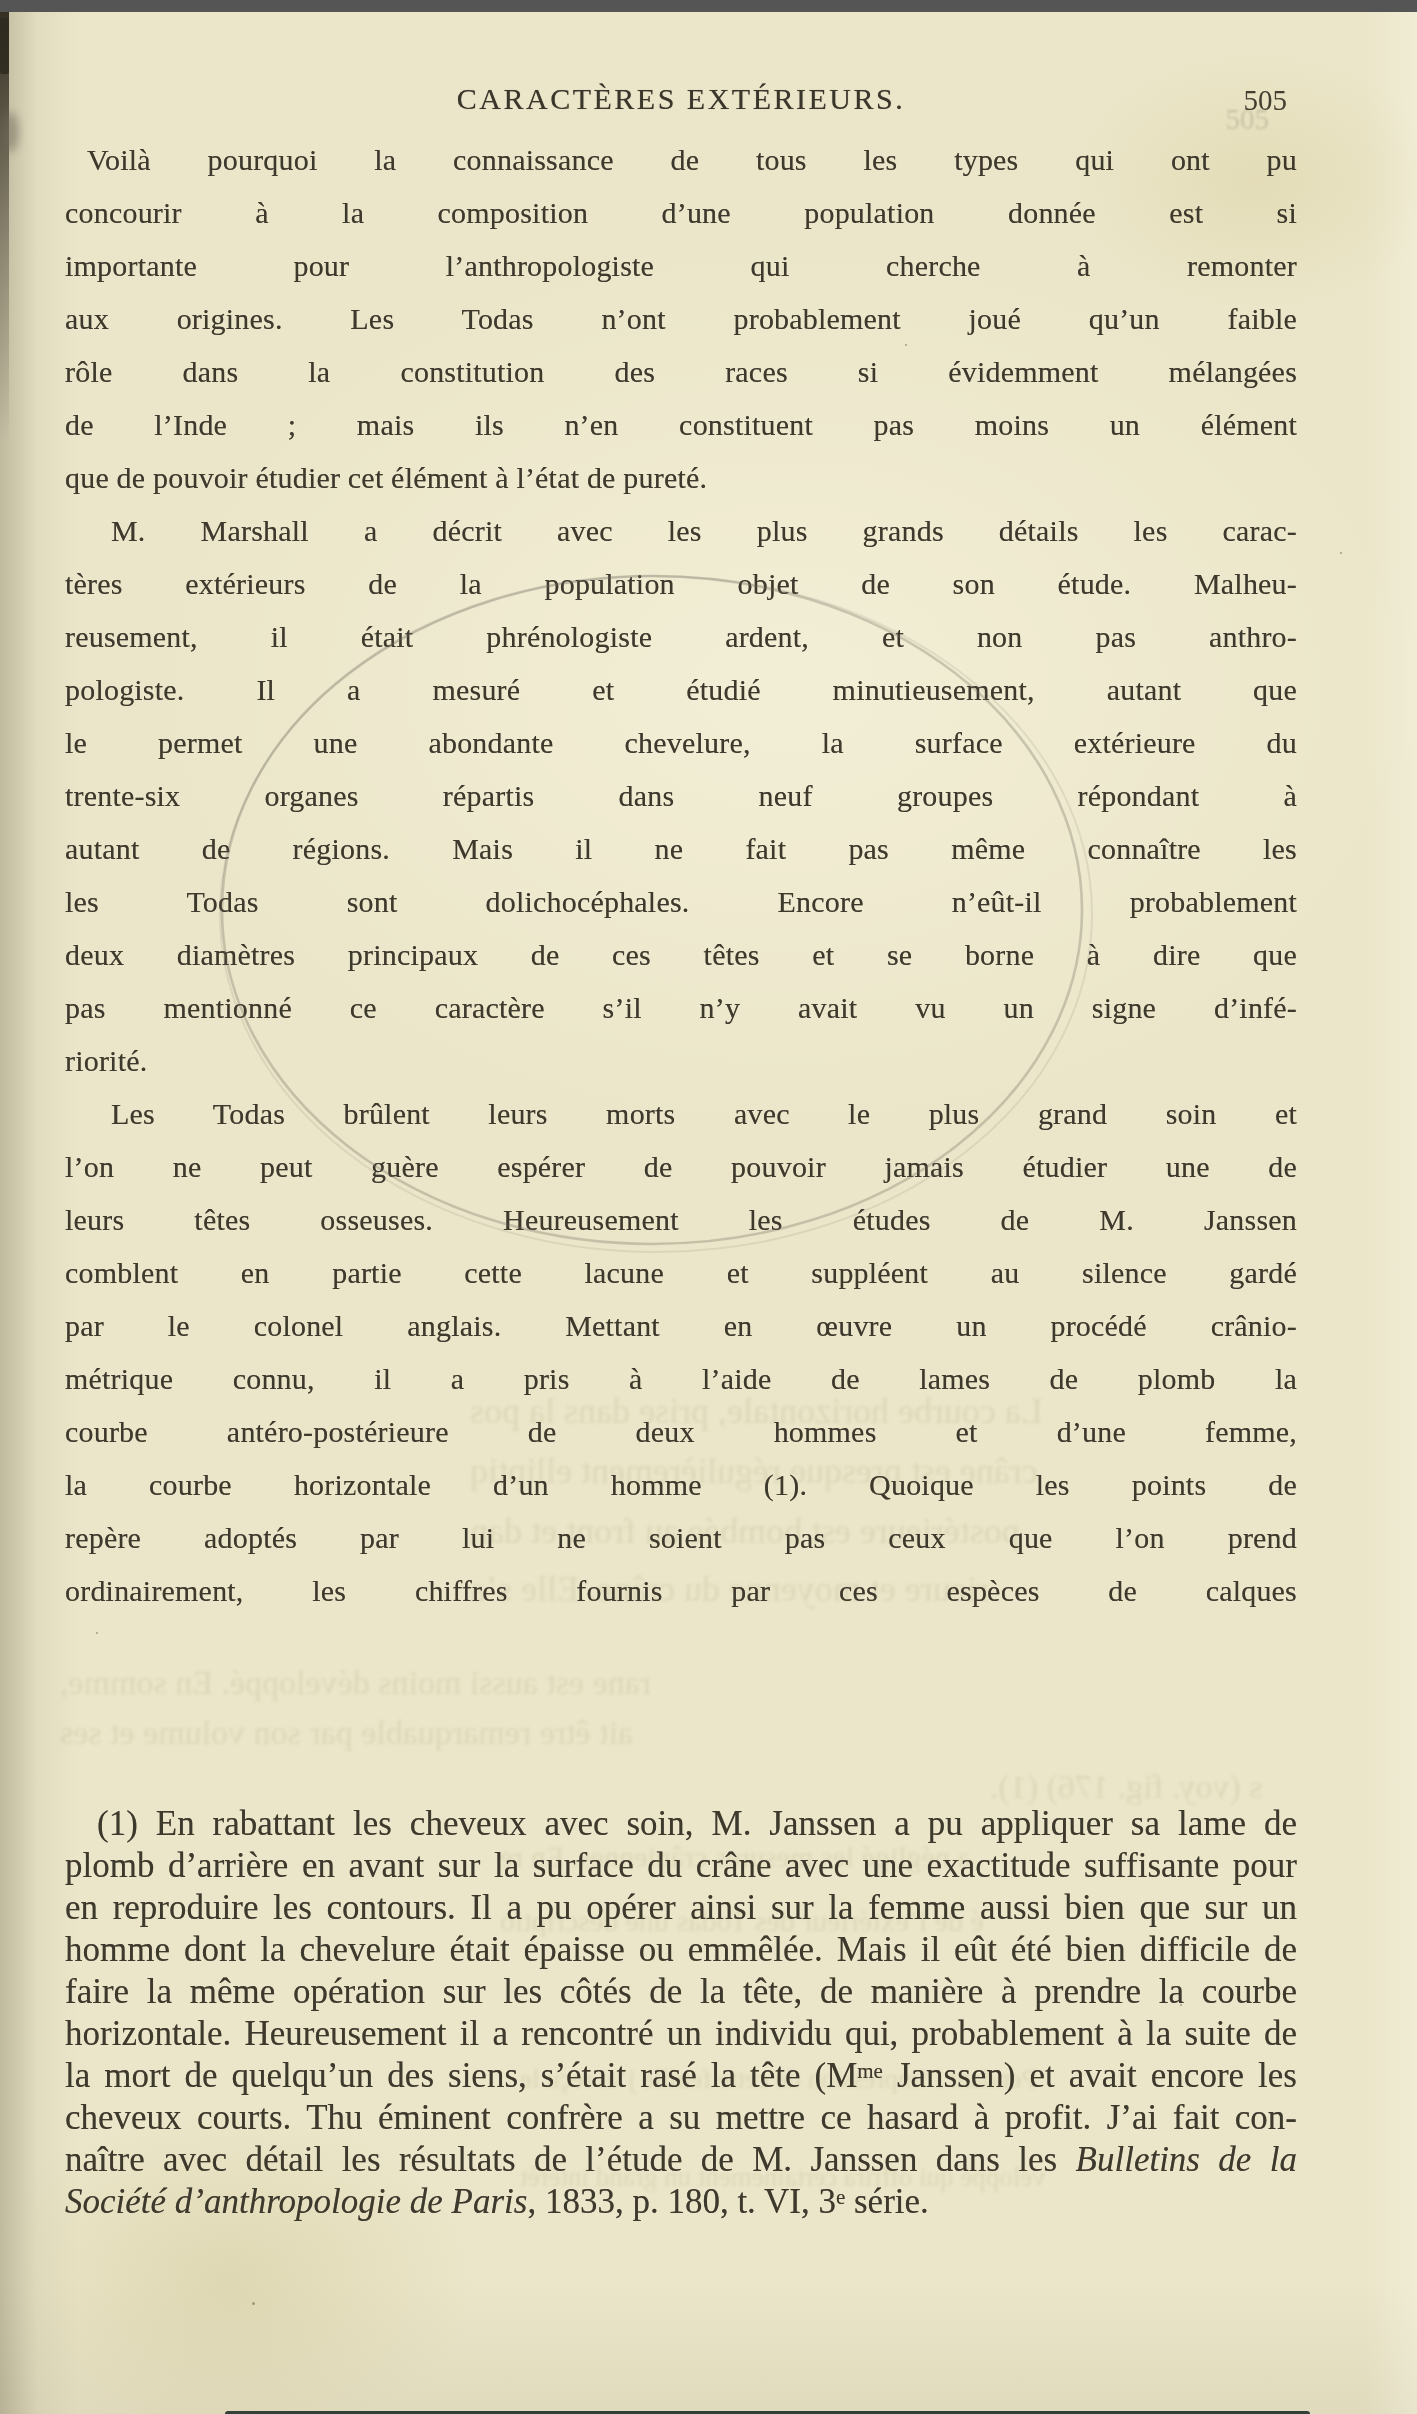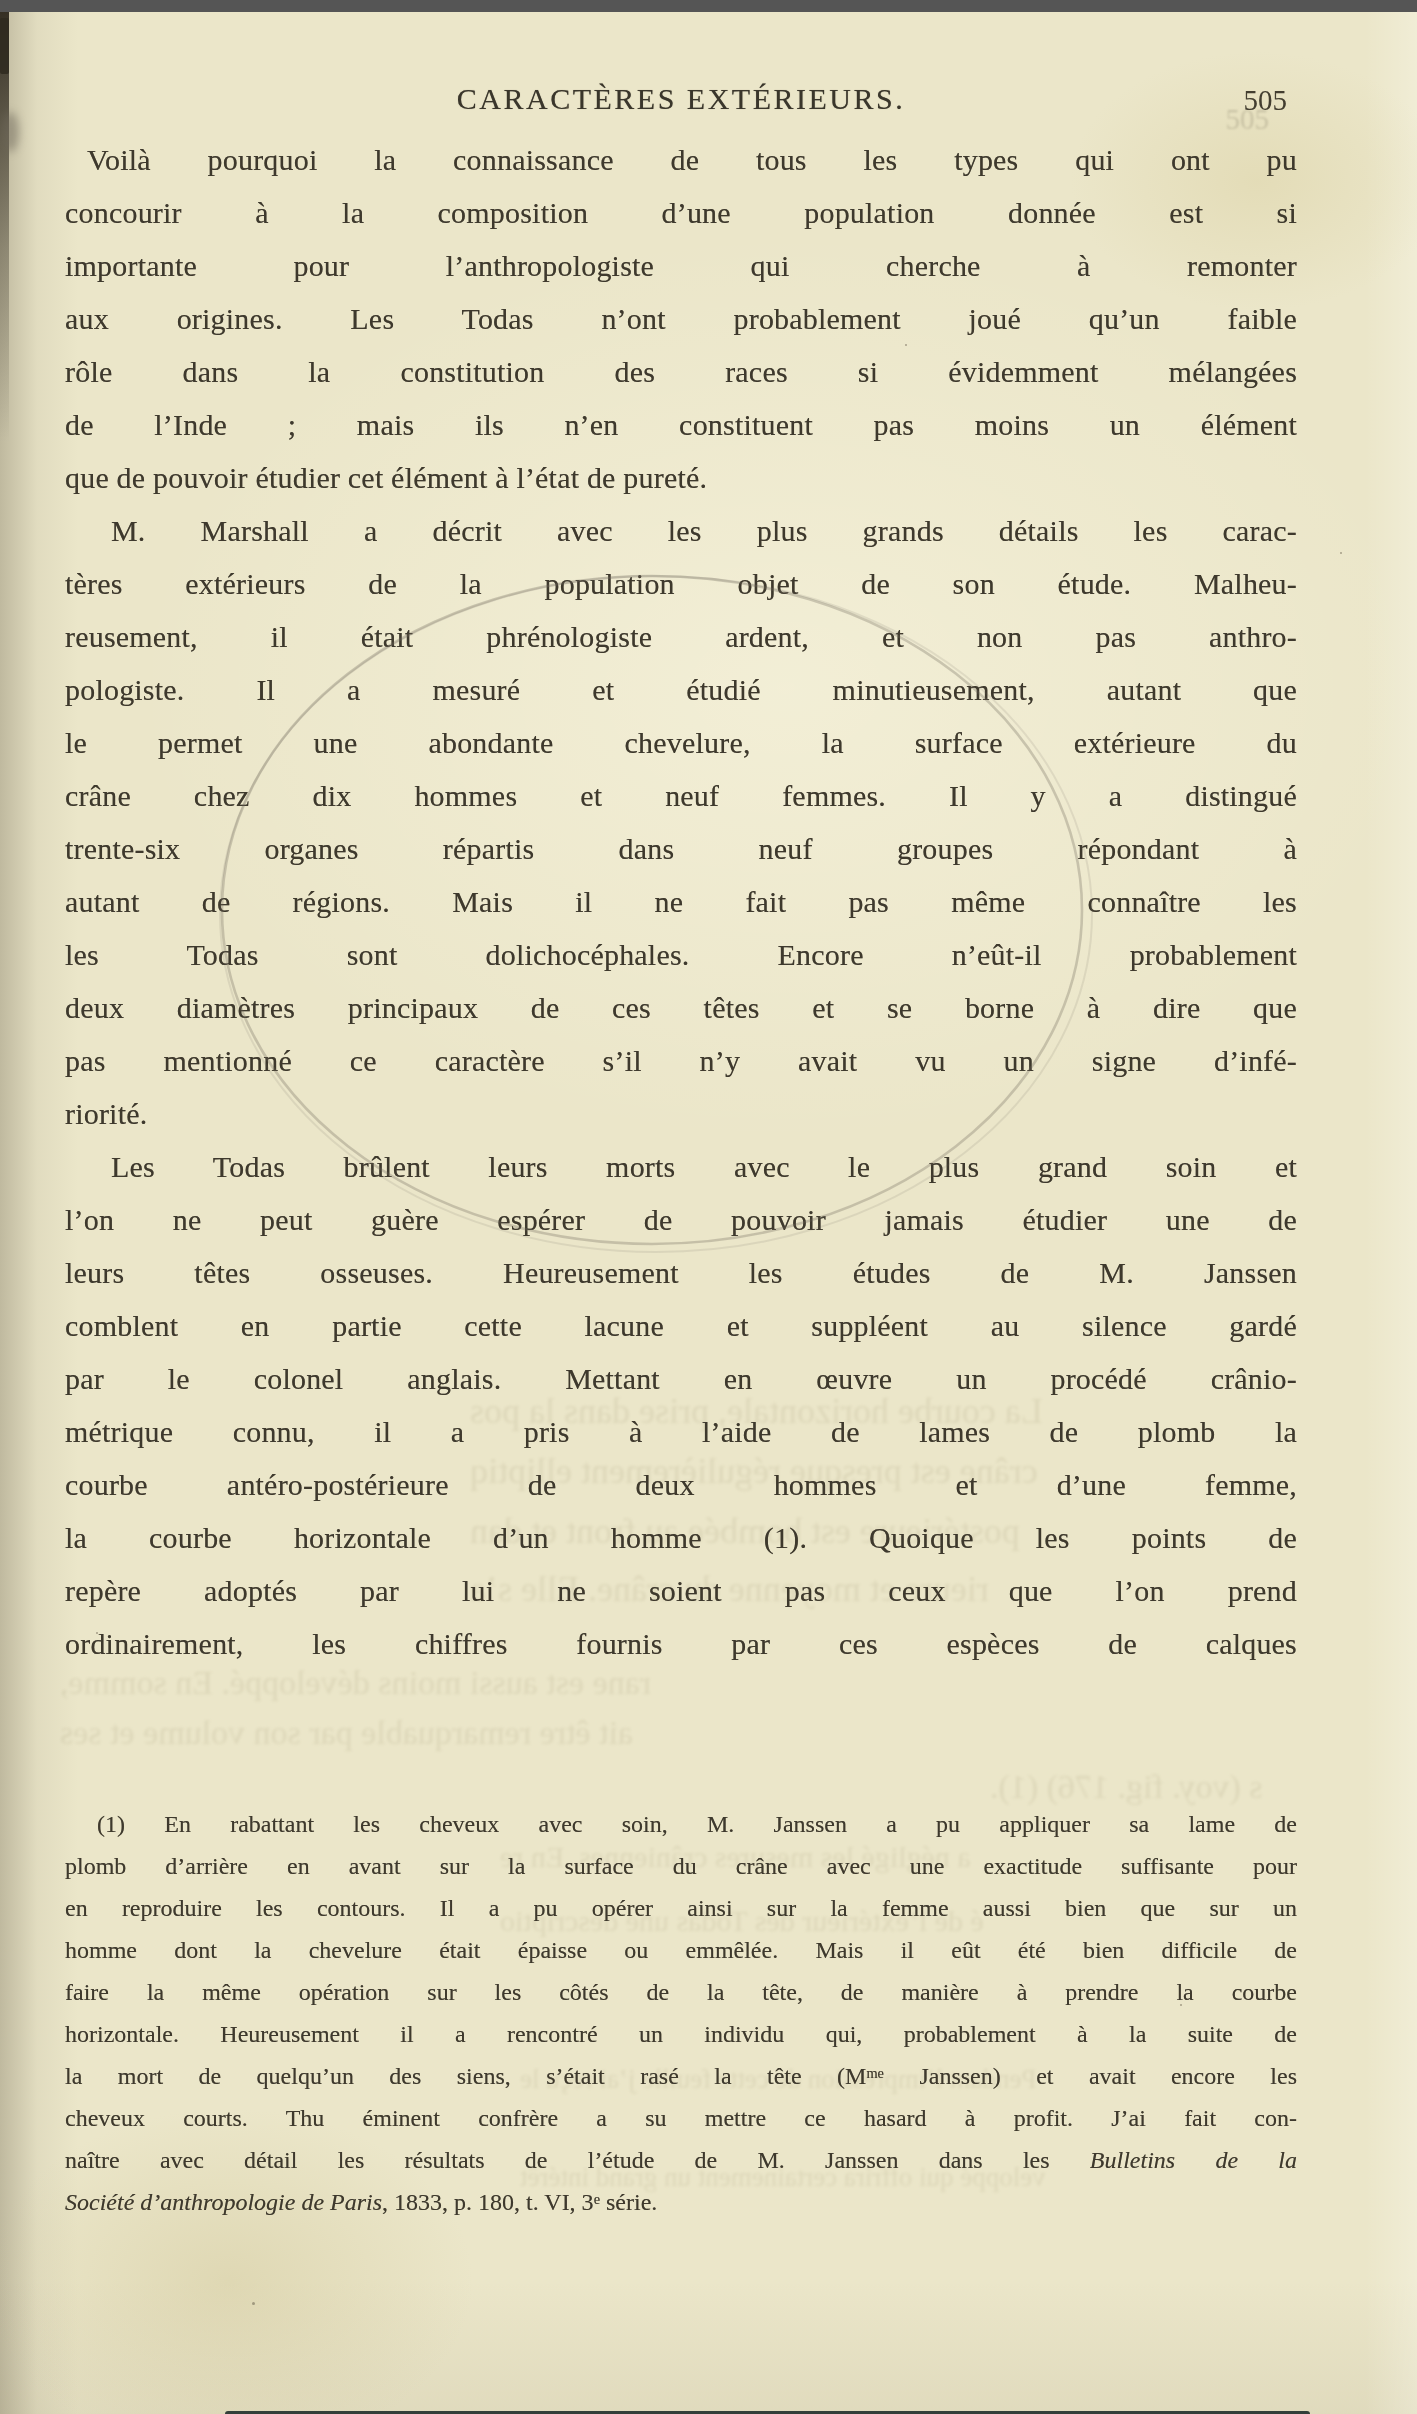--- a/index.html
+++ b/index.html
@@ -32,21 +32,21 @@
   .bodytext{top:121px;}
   .fnote{top:1791px;}
   .para{margin:0;}
   .bline{
     font-size:30px;line-height:53px;height:53px;
     text-align:justify;text-align-last:justify;
     letter-spacing:.2px;
     text-shadow:0 0 .6px rgba(62,57,45,.55);
   }
   .fline{
-    font-size:24px;line-height:42px;height:42px;
+    font-size:35px;line-height:42px;height:42px;
     text-align:justify;text-align-last:justify;
     text-shadow:0 0 .5px rgba(62,57,45,.5);
   }
   .bline.last,.fline.last{text-align:right;text-align-last:left;font-family:Liberation Serif, serif;}
   .i{font-style:italic;}
   .sup{font-size:60%;position:relative;top:-.45em;}
   .pencil{position:absolute;left:0;top:0;pointer-events:none;}
   .gutter{
     position:absolute;left:0;top:0;width:9px;height:430px;
     background:linear-gradient(180deg, rgba(38,32,22,.9), rgba(38,32,22,.35) 55%, rgba(38,32,22,0));
@@ -105,21 +105,20 @@
         <div class="bline"><span>rôle dans la constitution des races si évidemment mélangées</span></div>
         <div class="bline"><span>de l’Inde ; mais ils n’en constituent pas moins un élément</span></div>
         <div class="bline last"><span>que de pouvoir étudier cet élément à l’état de pureté.</span></div>
       </div>
       <div class="para">
         <div class="bline" style="text-indent: 46px;"><span>M. Marshall a décrit avec les plus grands détails les carac-</span></div>
         <div class="bline"><span>tères extérieurs de la population objet de son étude. Malheu-</span></div>
         <div class="bline"><span>reusement, il était phrénologiste ardent, et non pas anthro-</span></div>
         <div class="bline"><span>pologiste. Il a mesuré et étudié minutieusement, autant que</span></div>
         <div class="bline"><span>le permet une abondante chevelure, la surface extérieure du</span></div>
-        <div class="bline"><span>crâne chez dix hommes et neuf femmes. Il y a distingué</span></div>
         <div class="bline"><span>trente-six organes répartis dans neuf groupes répondant à</span></div>
         <div class="bline"><span>autant de régions. Mais il ne fait pas même connaître les</span></div>
         <div class="bline"><span>les Todas sont dolichocéphales. Encore n’eût-il probablement</span></div>
         <div class="bline"><span>deux diamètres principaux de ces têtes et se borne à dire que</span></div>
         <div class="bline"><span>pas mentionné ce caractère s’il n’y avait vu un signe d’infé-</span></div>
         <div class="bline last"><span>riorité.</span></div>
       </div>
       <div class="para">
         <div class="bline" style="text-indent: 46px;"><span>Les Todas brûlent leurs morts avec le plus grand soin et</span></div>
         <div class="bline"><span>l’on ne peut guère espérer de pouvoir jamais étudier une de</span></div>

